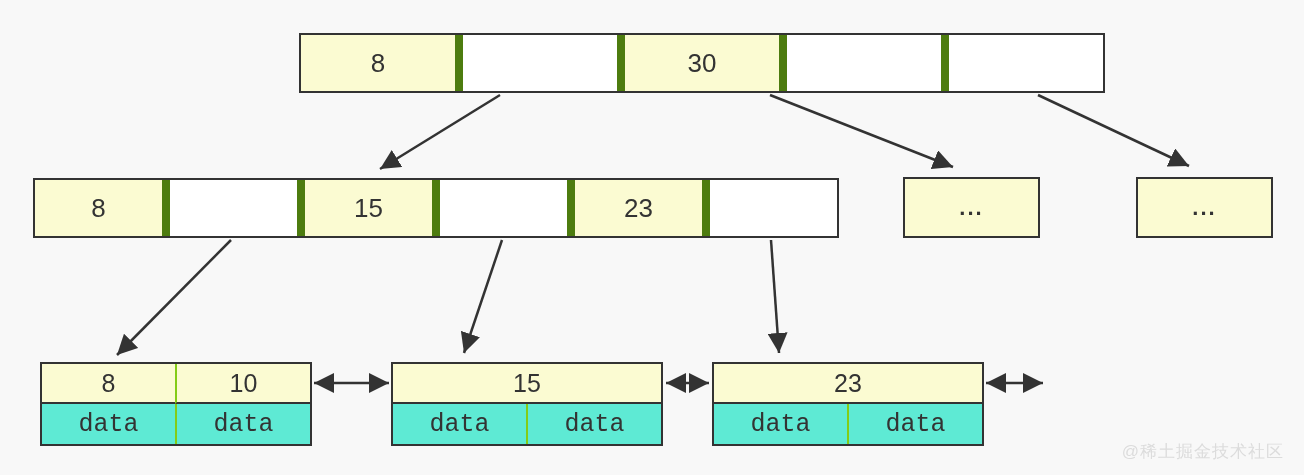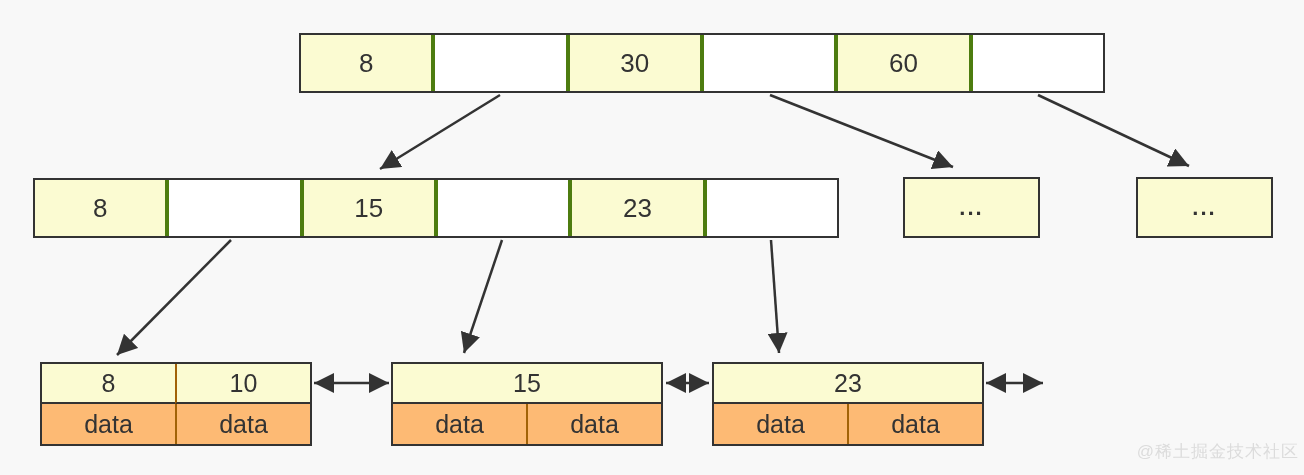--- a/index.html
+++ b/index.html
@@ -22,21 +22,21 @@
     border: 2px solid #333;
     background: #fff;
   }
   .node .cell {
     flex: 1;
     display: flex;
     align-items: center;
     justify-content: center;
     font-size: 26px;
     color: #333;
-    border-left: 4px solid #4d7c0f;
+    border-left: 8px solid #4d7c0f;
     overflow: hidden;
   }
   .node .cell:first-child { border-left: none; }
   .cell.key { background: #fbfbd2; }
   .cell.empty { background: #ffffff; }
 
   .node-root     { left: 299px; top: 33px;  width: 806px; height: 60px; }
   .node-internal { left: 33px;  top: 178px; width: 806px; height: 60px; }
 
   .node-ellipsis {
@@ -66,58 +66,57 @@
     background: #fff;
   }
   .leaf-row { display: flex; height: 40px; }
   .leaf-row .cell {
     flex: 1;
     display: flex;
     align-items: center;
     justify-content: center;
     font-size: 25px;
     color: #333;
-    border-left: 2px solid #a16207;
+    border-left: 2px solid #84cc16;
   }
   .leaf-row .cell:first-child { border-left: none; }
   .leaf-row.keys .cell { background: #fbfbd2; border-bottom: 2px solid #333; }
-  .leaf-row.data .cell { background: #fdba74; }
+  .leaf-row.data .cell { background: #5eead4; font-family: Liberation Mono, monospace; }
   .leaf-1 { left: 40px; }
   .leaf-2 { left: 391px; }
   .leaf-3 { left: 712px; }
 
   .edges {
     position: absolute;
     left: 0; top: 0;
     width: 1304px; height: 475px;
     pointer-events: none;
   }
   .edges line { stroke: #333; stroke-width: 2.5; }
 
   .watermark {
     position: absolute;
-    right: 5px;
+    right: 20px;
     bottom: 12px;
     font-size: 17px;
     color: #dcdcdc;
     letter-spacing: 1px;
     user-select: none;
   }
 </style>
 </head>
 <body>
 
 <div class="canvas">
 
   <div class="node node-root">
     <div class="cell key">8</div>
     <div class="cell empty"></div>
     <div class="cell key">30</div>
     <div class="cell empty"></div>
-    <div class="cell key">60</div>
     <div class="cell empty"></div>
   </div>
 
   <div class="node node-internal">
     <div class="cell key">8</div>
     <div class="cell empty"></div>
     <div class="cell key">15</div>
     <div class="cell empty"></div>
     <div class="cell key">23</div>
     <div class="cell empty"></div>

